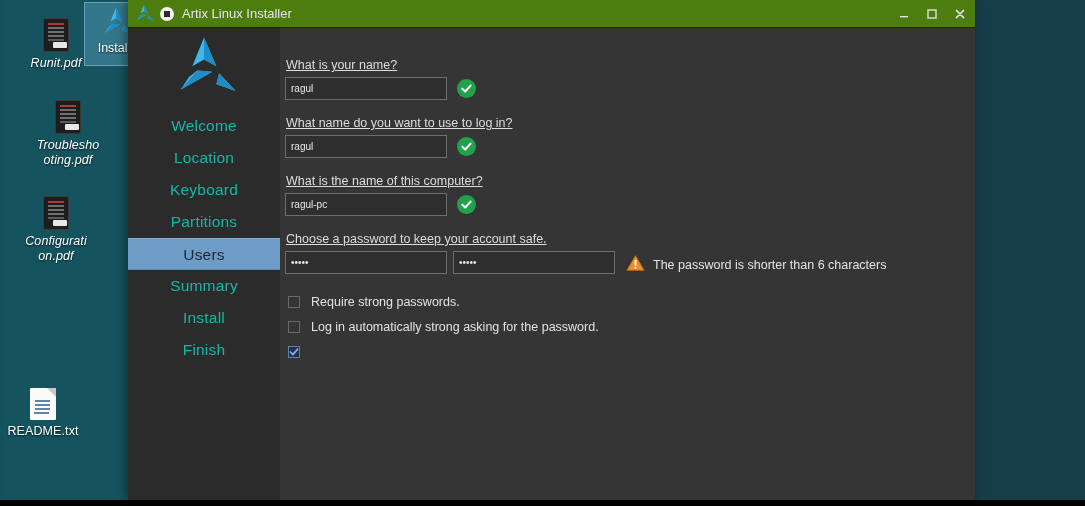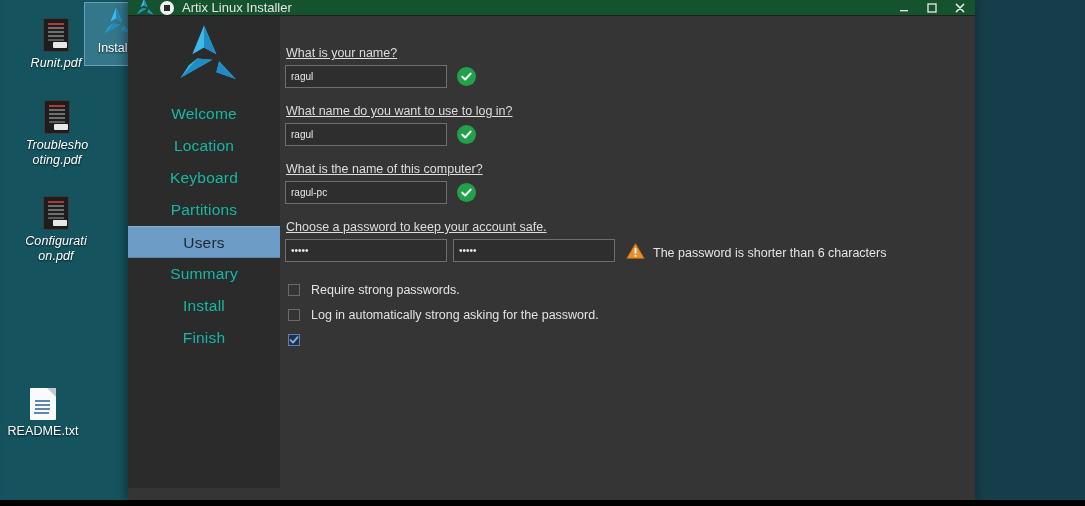--- a/index.html
+++ b/index.html
@@ -73,21 +73,21 @@
     position: absolute; left: 14px; top: 4px; width: 34px; height: 32px;
   }
 
   
   .window {
     position: absolute; left: 128px; top: 0; width: 847px; height: 500px;
     background: #353535; color: #dcdcdc;
     box-shadow: -2px 0 10px rgba(0,0,0,.45);
   }
   .titlebar {
-    height: 16px; background: #14532d;
+    height: 28px; background: #4d7c0f;
     display: flex; align-items: center; padding: 0 2px 0 6px;
     border-bottom: 1px solid #1f1f1f;
   }
   .tb-logo { width: 20px; height: 20px; flex: 0 0 auto; }
   .tb-badge {
     width: 14px; height: 14px; border-radius: 50%;
     background: #f2f2f2; margin: 0 8px 0 6px;
     display: flex; align-items: center; justify-content: center; flex: 0 0 auto;
   }
   .tb-badge i { width: 6px; height: 6px; background: #2a2a2a; display:block; }
@@ -155,21 +155,21 @@
 
   <div class="desktop">
     <div class="desktop-left"></div>
     <div class="desktop-right"></div>
 
     <div class="desk-icon" style="left:4px; top:18px;">
       <span class="glyph pdf-glyph"></span>
       <span>Runit.pdf</span>
     </div>
 
-    <div class="desk-icon" style="left:5px; top:100px;">
+    <div class="desk-icon" style="left:16px; top:100px;">
       <span class="glyph pdf-glyph"></span>
       <span>Troublesho</span><br>
       <span>oting.pdf</span>
     </div>
 
     <div class="desk-icon" style="left:4px; top:196px;">
       <span class="glyph pdf-glyph"></span>
       <span>Configurati</span><br>
       <span>on.pdf</span>
     </div>

